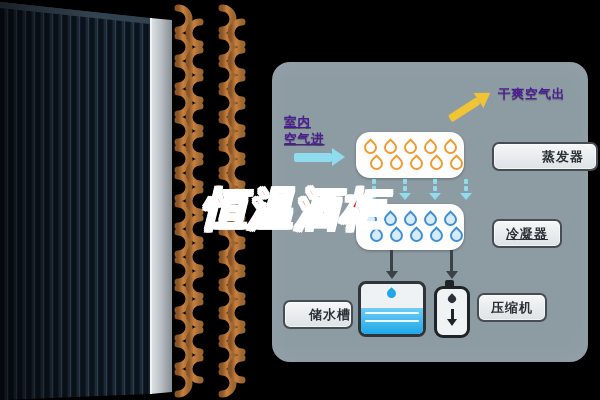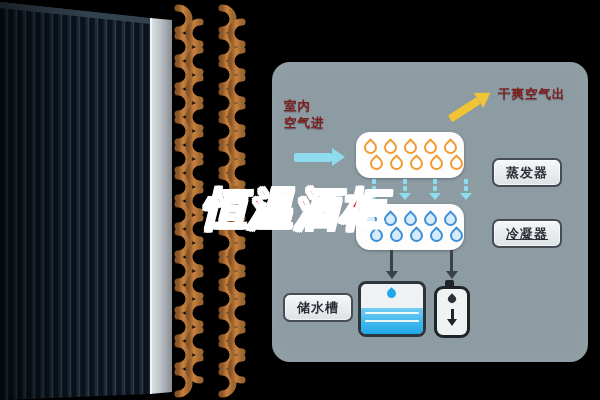--- a/index.html
+++ b/index.html
@@ -19,22 +19,22 @@
     white-space:nowrap;
   }
 
   
   .panel {
     position:absolute; left:272px; top:62px; width:316px; height:300px;
     background: var(--panel-bg, #8d9ba3);
     border-radius:18px;
     box-shadow: inset 0 0 24px rgba(255,255,255,0.08);
   }
-  .air-label { position:absolute; color:#7f1d1d; font-size:12.5px; font-weight:bold; letter-spacing:1px; text-shadow:0 1px 1px rgba(0,0,0,.35); }
-  .air-in  { left:12px; top:36px; line-height:17px; }
+  .air-label { position:absolute; color:#4c1d95; font-size:12.5px; font-weight:bold; letter-spacing:1px; text-shadow:0 1px 1px rgba(0,0,0,.35); }
+  .air-in  { left:12px; top:52px; line-height:17px;text-decoration:underline; }
   .air-out { left:226px; top:24px; }
 
   .arrow-right { position:absolute; left:22px; top:86px; display:flex; align-items:center; }
   .arrow-right .shaft { width:38px; height:9px; background:var(--cyan-arrow,#8fdcef); border-radius:2px; }
   .arrow-right .head  { width:0; height:0; border-top:9px solid transparent; border-bottom:9px solid transparent; border-left:13px solid var(--cyan-arrow,#8fdcef); }
 
   .arrow-yellow { position:absolute; left:178px; top:48px; display:flex; align-items:center; transform:rotate(-33deg); transform-origin:left center; }
   .arrow-yellow .shaft { width:34px; height:8px; background:var(--yellow-arrow,#f0c435); border-radius:2px; }
   .arrow-yellow .head  { width:0; height:0; border-top:9px solid transparent; border-bottom:9px solid transparent; border-left:14px solid var(--yellow-arrow,#f0c435); }
 
@@ -52,23 +52,23 @@
   .drop.cond { border-color: var(--condenser-droplet,#3f8fd6); background:#d6ecfb; }
 
   .chip {
     position:absolute; width:66px; height:25px;
     background:linear-gradient(#f5f7f8,#dde2e5);
     border:2px solid #454c53; border-radius:7px;
     box-shadow: inset 0 0 0 1px rgba(255,255,255,.6);
     display:flex; align-items:center; justify-content:center;
     font-size:13px; font-weight:bold; color:#2a3036; letter-spacing:1px;
   }
-  .chip-evap { left:220px; top:96px; }
+  .chip-evap { left:220px; top:80px;padding-left:36px; }
   .chip-cond { left:220px; top:157px;text-decoration:underline; }
-  .chip-tank { left:11px;  top:231px; }
+  .chip-tank { left:11px;  top:238px;justify-content:flex-end; }
   .chip-comp { left:205px; top:231px; }
 
   .dash-arrows { position:absolute; left:88px; top:117px; width:104px; height:24px; display:flex; justify-content:space-between; padding:0 8px; }
   .dash-col { display:flex; flex-direction:column; align-items:center; }
   .dash-col i { display:block; width:4px; height:5px; background:var(--cyan-arrow,#8fdcef); margin-bottom:2px; border-radius:1px; }
   .dash-col .dhead { width:0; height:0; border-left:6px solid transparent; border-right:6px solid transparent; border-top:7px solid var(--cyan-arrow,#8fdcef); }
 
   .vline { position:absolute; width:3px; background:#3a4147; }
   .vl-left  { left:118px; top:188px; height:22px; }
   .vl-right { left:178px; top:188px; height:22px; }
@@ -274,15 +274,18 @@
     <div class="chip chip-tank">
       <span>储水槽</span>
     </div>
 
     <div class="compressor">
       <span class="comp-nub"></span>
       <span class="comp-drop"></span>
       <span class="comp-shaft"></span>
       <span class="comp-head"></span>
     </div>
+    <div class="chip chip-comp">
+      <span>压缩机</span>
+    </div>
 
   </div>
 </div>
 
 </body></html>

